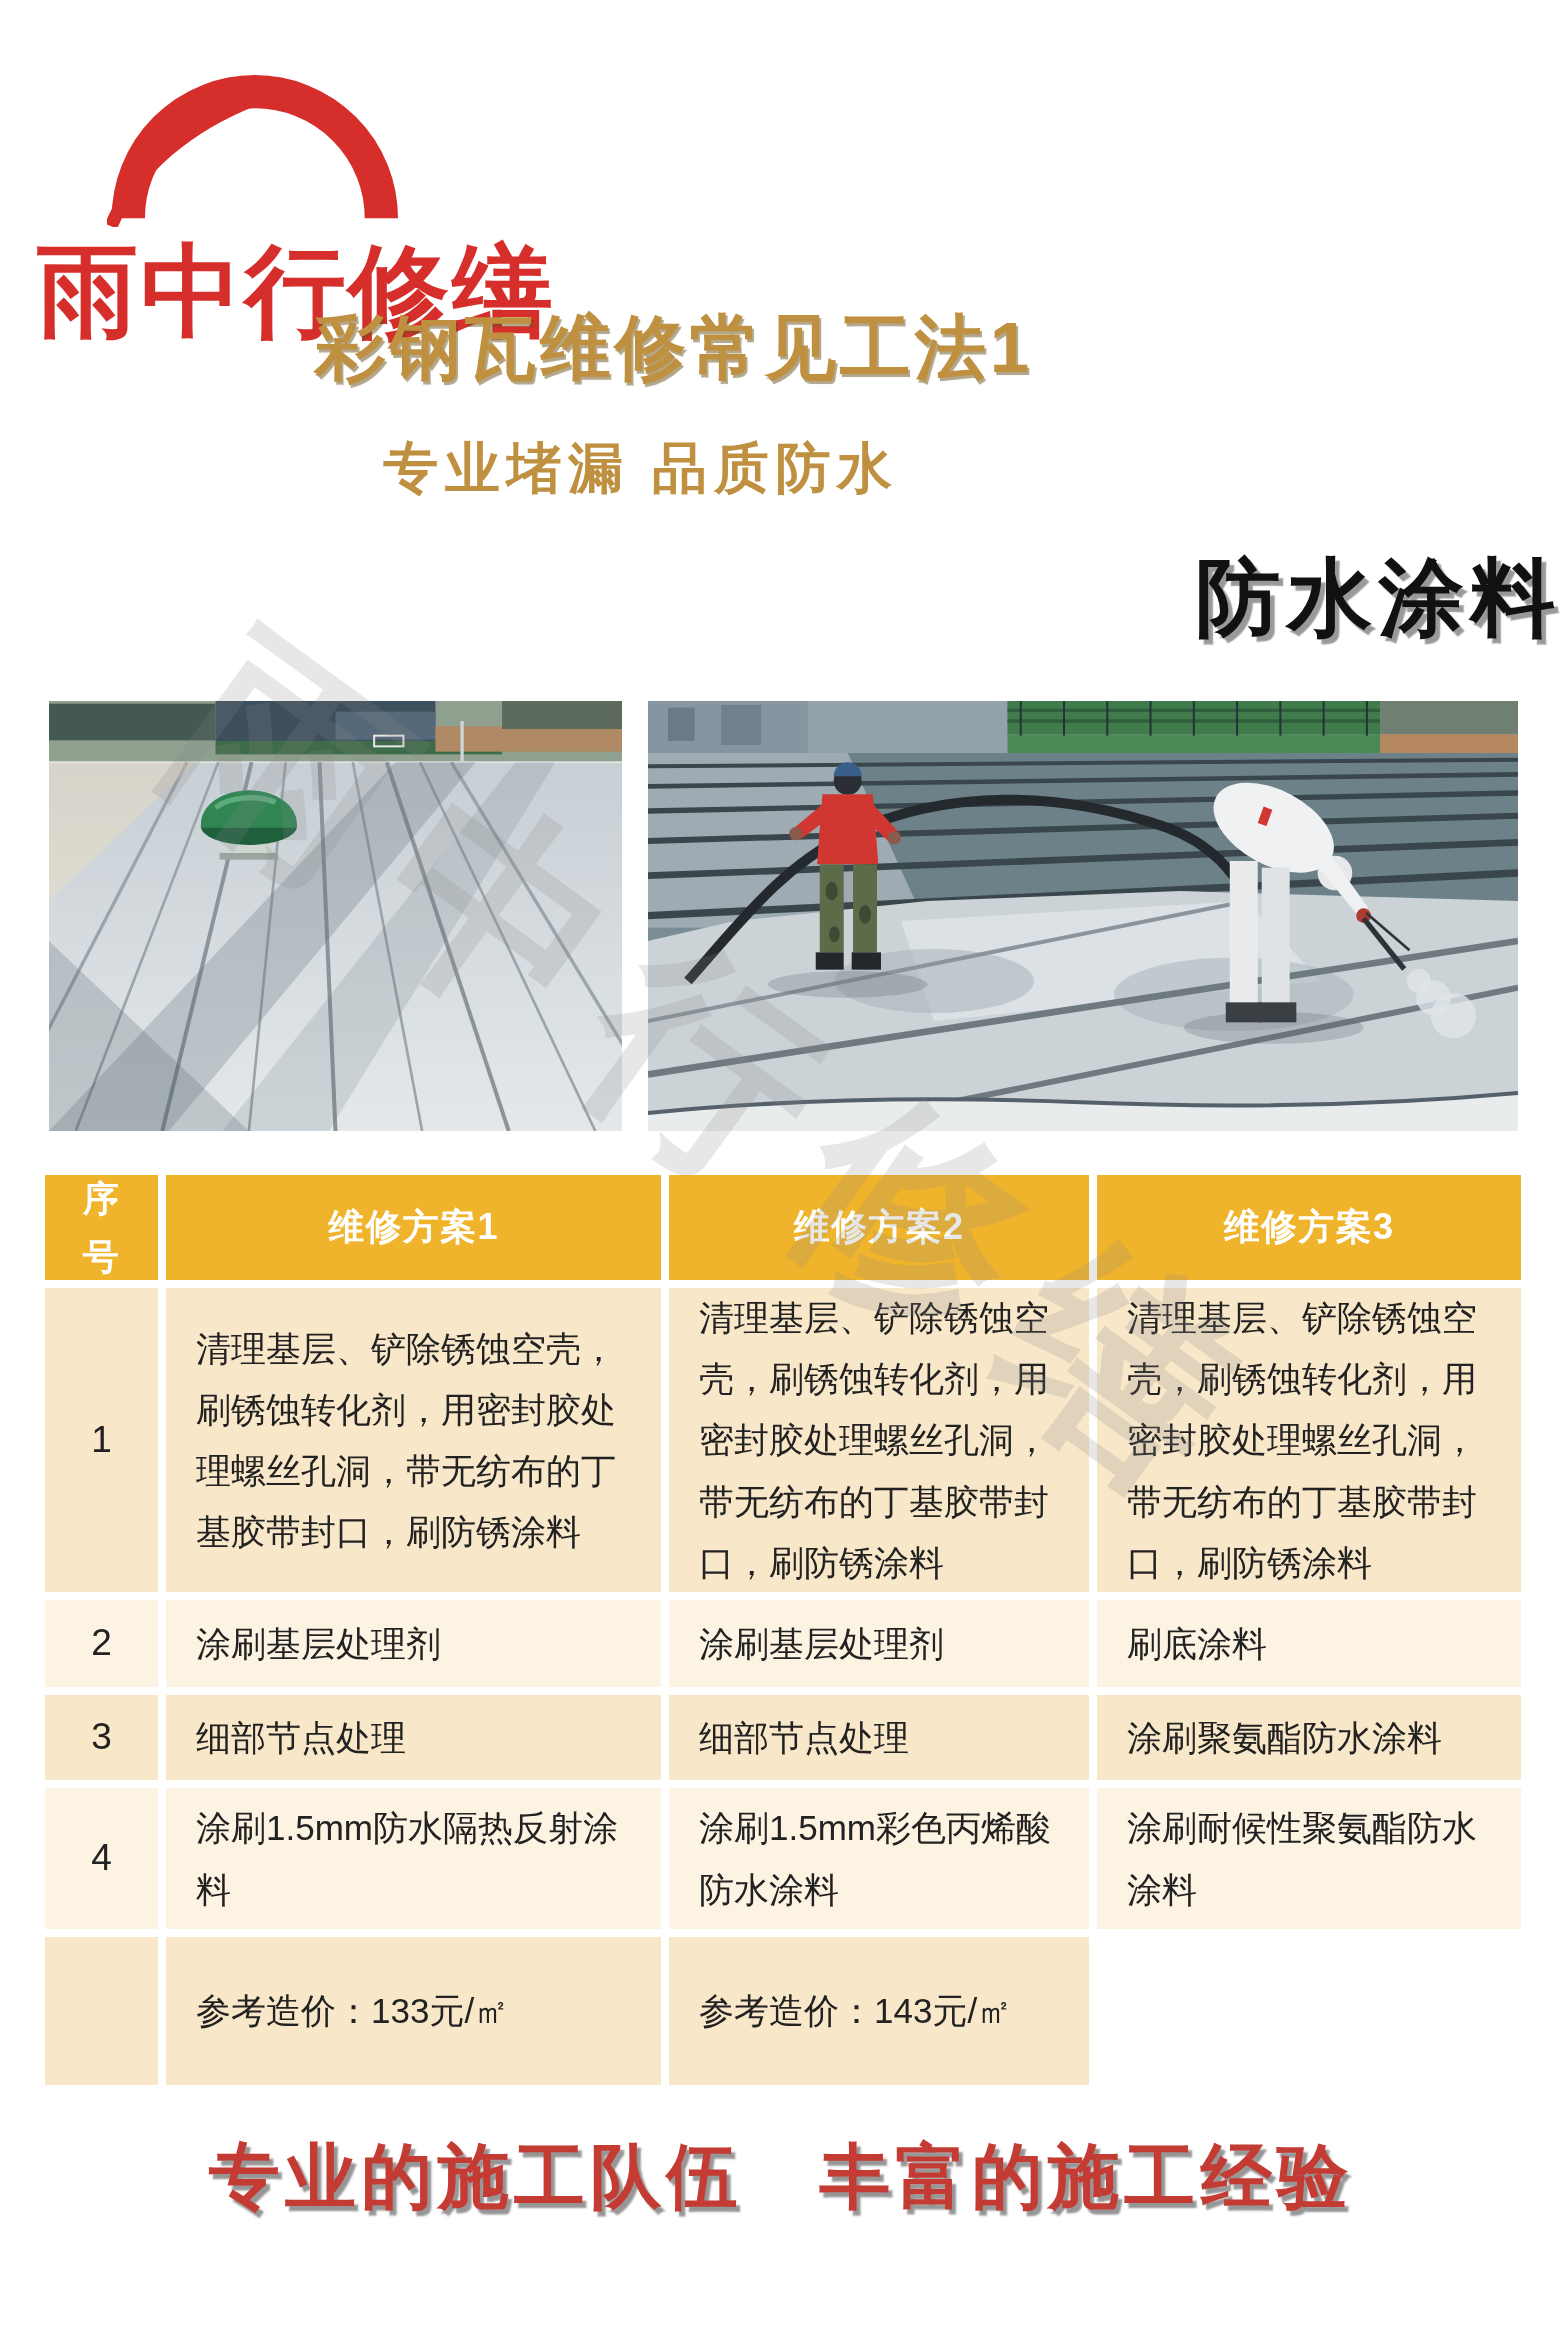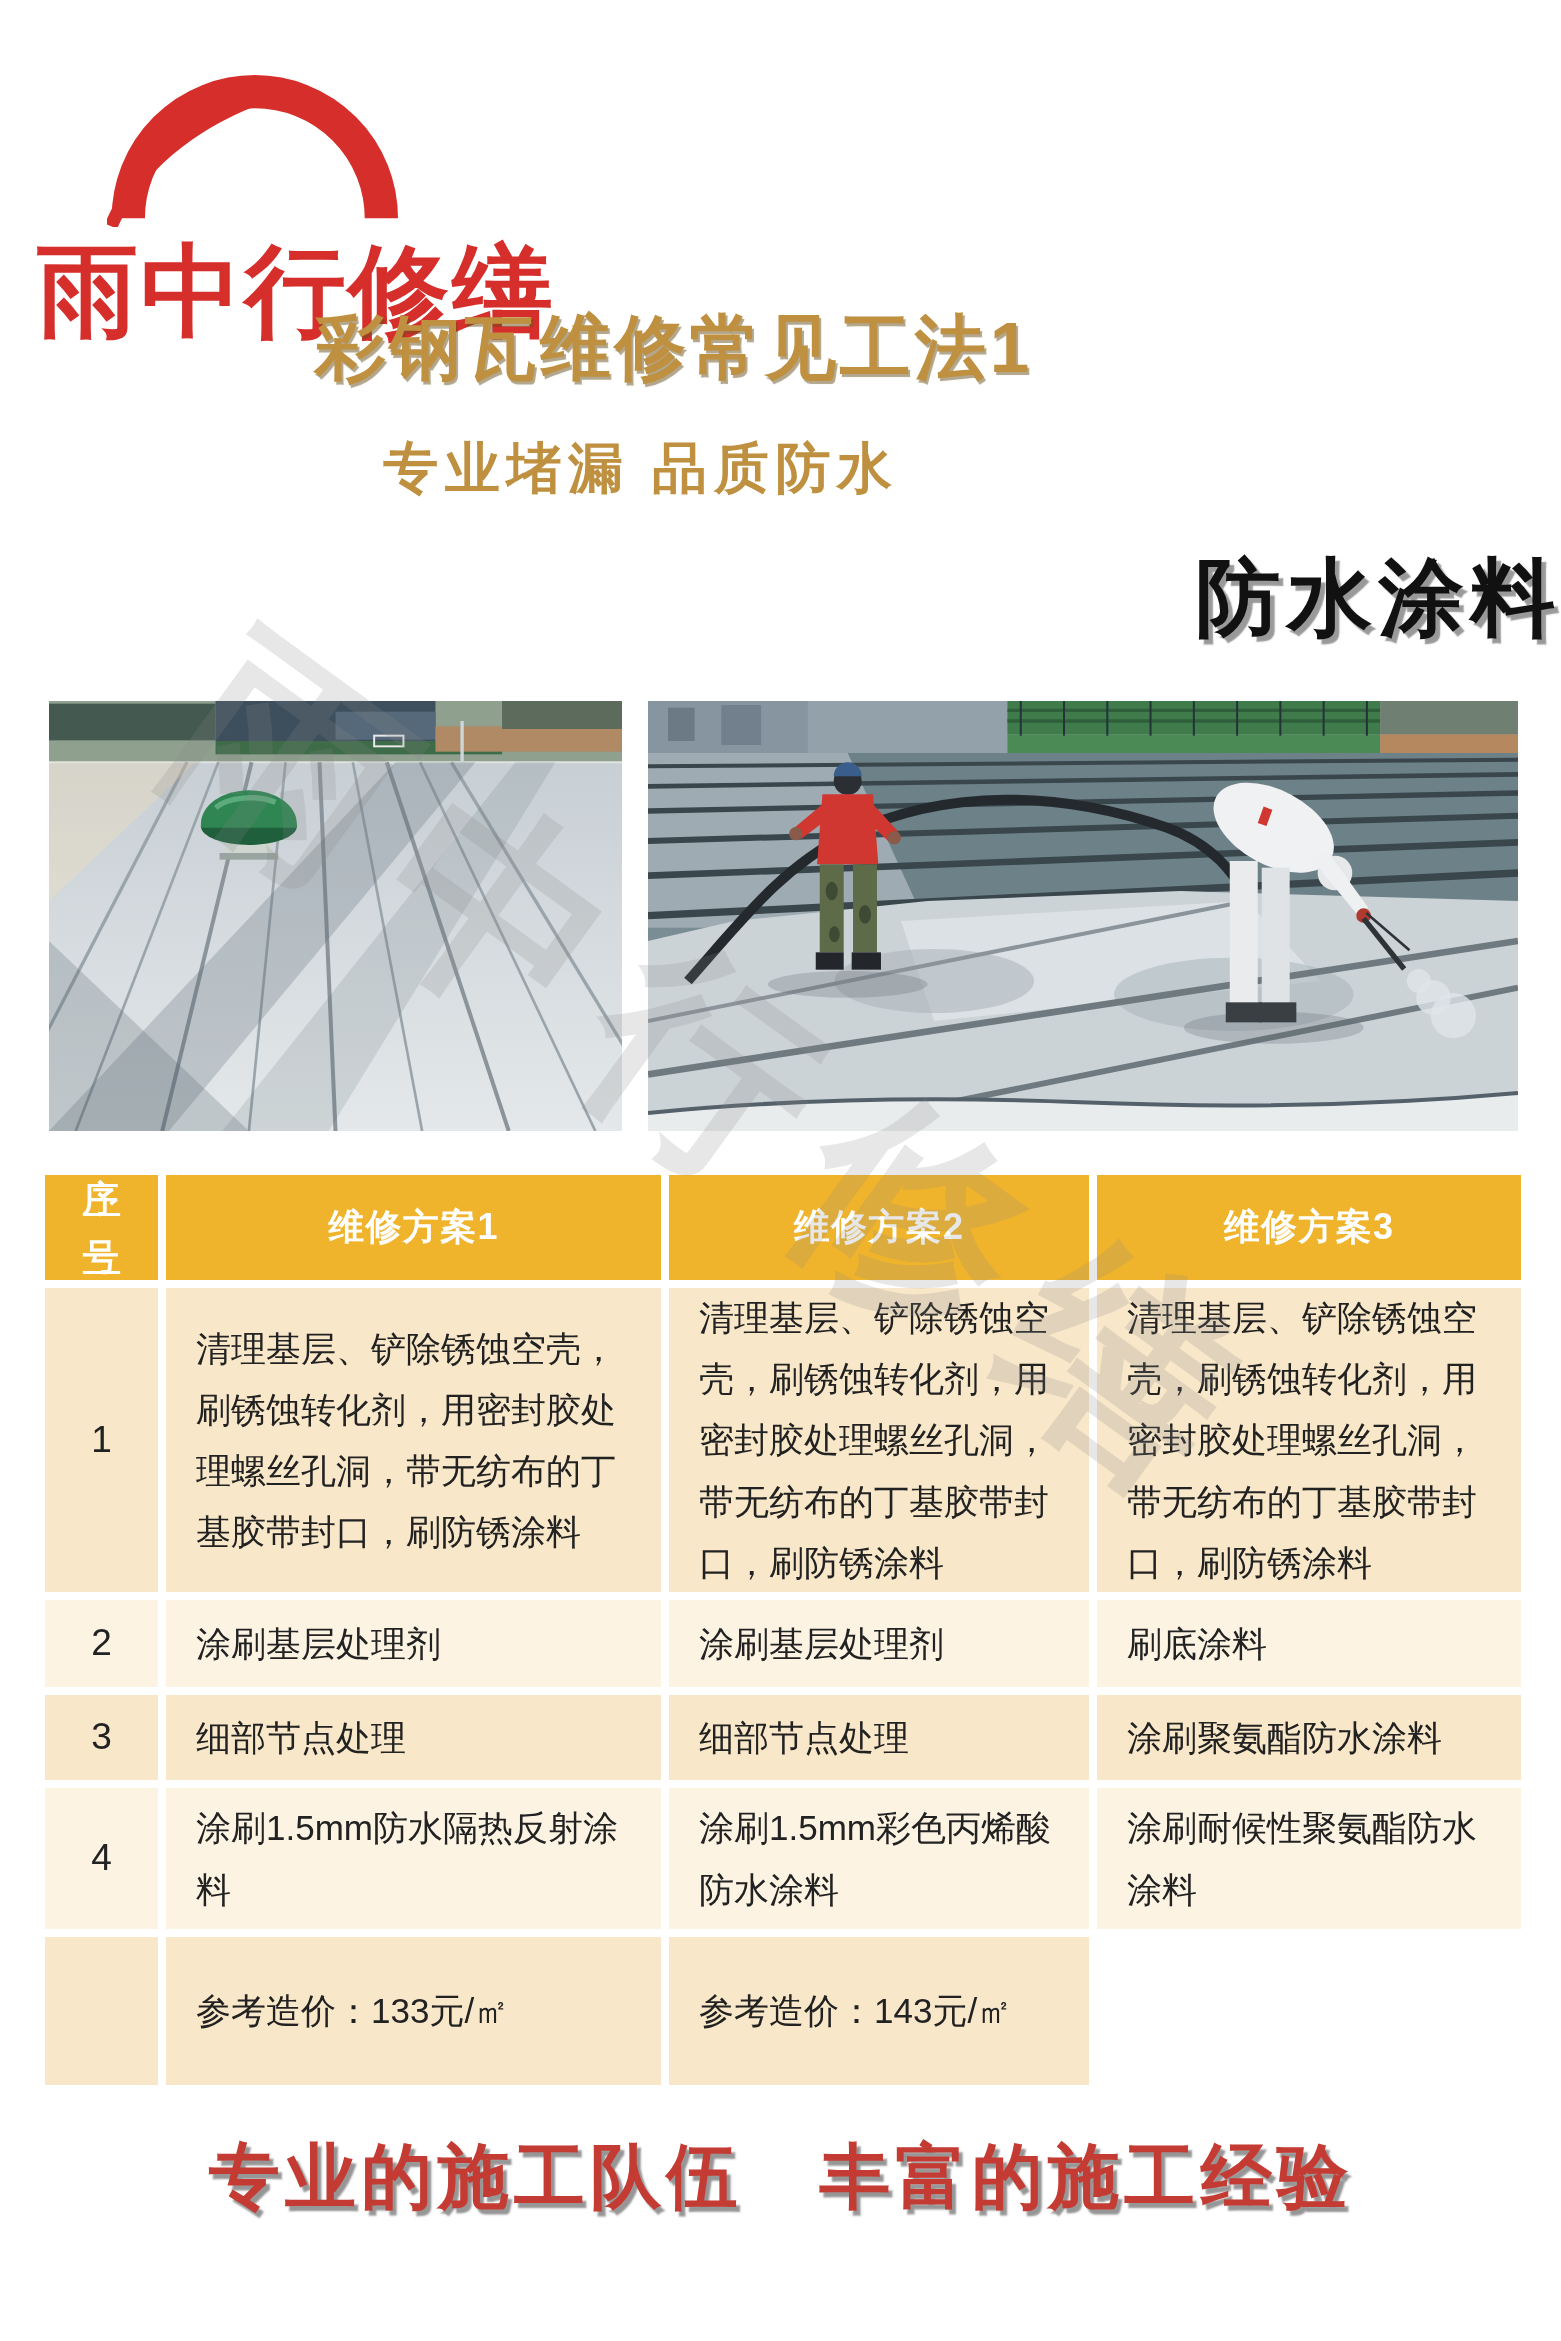--- a/index.html
+++ b/index.html
@@ -53,21 +53,21 @@
     grid-template-rows:105px 304px 87px 85px 141px 148px;
     column-gap:8px;row-gap:8px;
     z-index:10;
   }
   .th{
     background:#F0B42C;color:#ffffff;
     font-size:36px;font-weight:700;
     display:flex;align-items:center;justify-content:center;
     text-align:center;letter-spacing:1.3px;
   }
-  .th.col-sn{padding:4px 28px;word-break:break-all;line-height:1.6;text-decoration:underline;}
+  .th.col-sn{padding:4px 28px;word-break:break-all;line-height:1.6;}
   .td{
     font-size:35px;color:#222222;line-height:1.75;
     display:flex;align-items:center;
     padding:0 30px;text-align:left;
   }
   .td.sn{justify-content:center;padding:0;font-size:37px;}
   .dark{background:#F8E7C8;}
   .light{background:#FCF3E3;}
   
   .footer-slogan{

